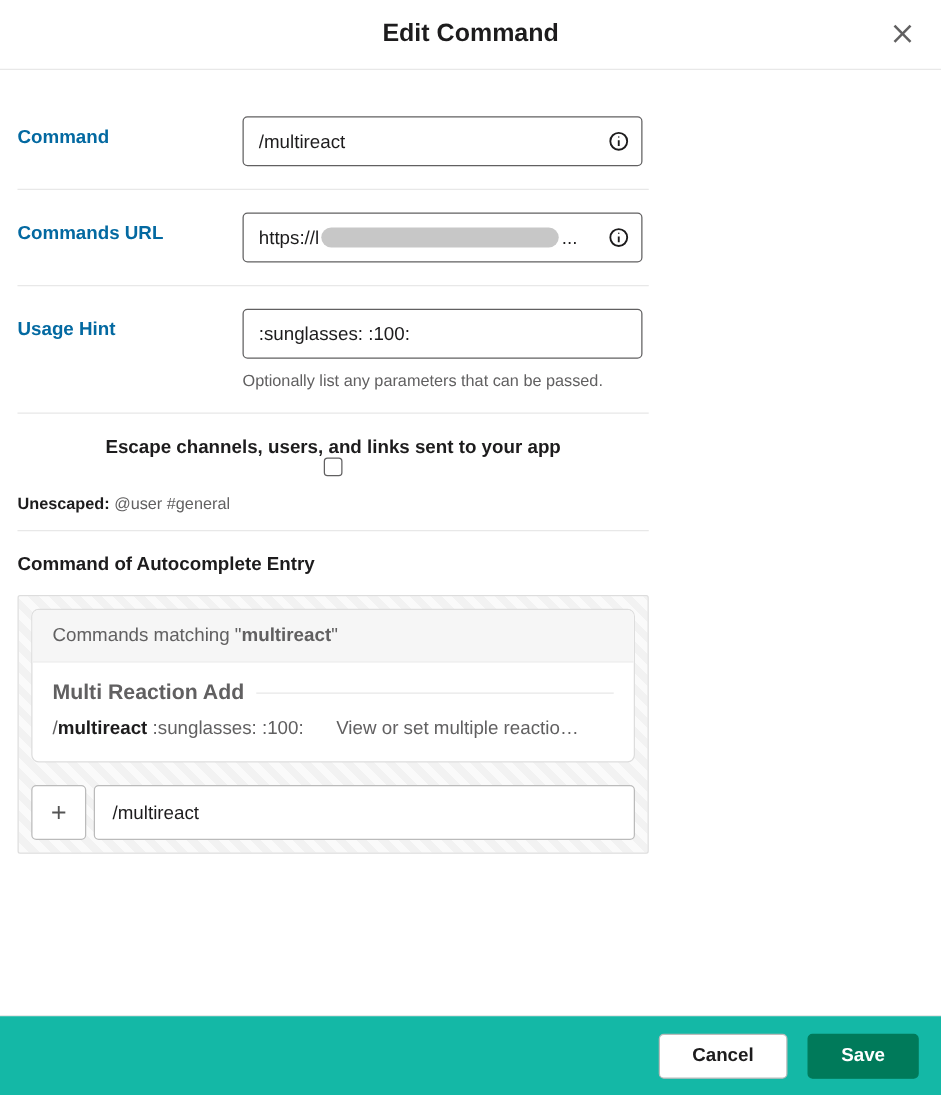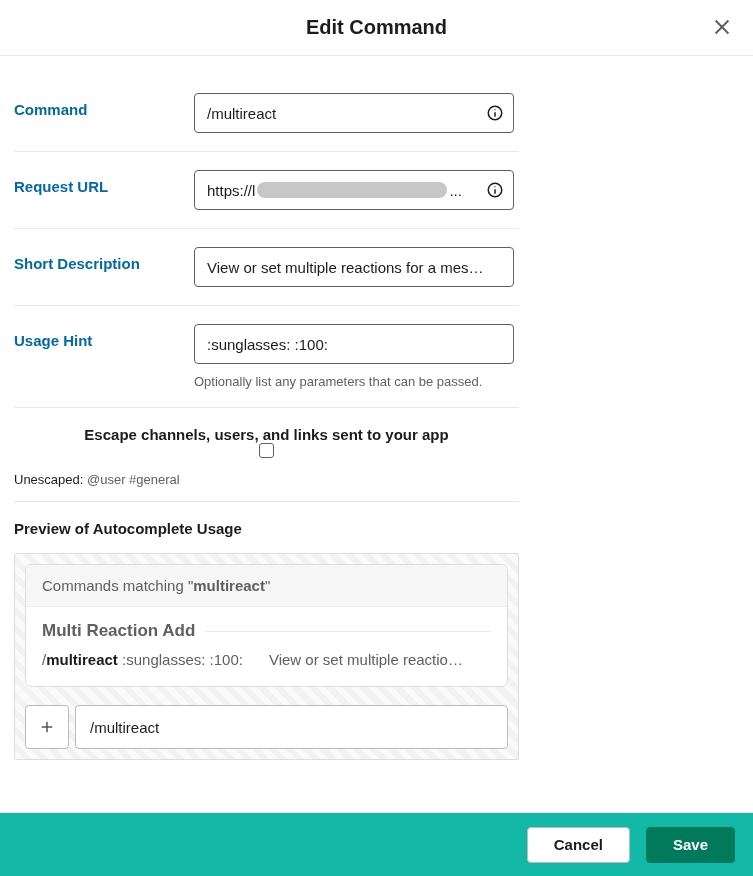--- a/index.html
+++ b/index.html
@@ -116,21 +116,21 @@
       height: 15px;
       border: 1px solid #616061;
       border-radius: 3px;
       cursor: pointer;
     }
     .escape-hint {
       font-size: 13px;
       color: #616061;
       margin-top: 14px;
     }
-    .escape-hint .pre { font-weight: 400; color: #1d1c1d; }
+    .escape-hint .pre { font-weight: 700; color: #1d1c1d; }
     .preview-section {
       border-top: 1px solid #e8e8e8;
       padding: 18px 0 0 0;
     }
     .preview-title {
       font-size: 15px;
       font-weight: 700;
       color: #1d1c1d;
       margin-bottom: 16px;
     }
@@ -306,48 +306,40 @@
                 <circle cx="12" cy="12" r="9"></circle>
                 <line x1="12" y1="11" x2="12" y2="17"></line>
                 <circle cx="12" cy="7.5" r="0.8" fill="currentColor" stroke="none"></circle>
               </svg>
         </span>
       </div>
     </div>
   </div>
 
   <div class="section">
-    <div class="label-col">Request URL</div>
+    <div class="label-col">Commands URL</div>
     <div class="input-col">
       <div class="text-input-wrap">
         <div class="text-input" style="display:flex;align-items:center;white-space:nowrap;overflow:hidden;">
           <span>https://</span>
               <span>l</span>
               <span class="redact"></span>
               <span>...</span>
         </div>
         <span class="info-icon">
           <svg viewBox="0 0 24 24" fill="none" stroke="currentColor" stroke-width="2">
                 <circle cx="12" cy="12" r="9"></circle>
                 <line x1="12" y1="11" x2="12" y2="17"></line>
                 <circle cx="12" cy="7.5" r="0.8" fill="currentColor" stroke="none"></circle>
               </svg>
         </span>
       </div>
     </div>
   </div>
 
-  <div class="section">
-    <div class="label-col">Short Description</div>
-    <div class="input-col">
-      <div class="text-input-wrap">
-        <input class="text-input noicon" type="text" value="View or set multiple reactions for a mes…" style="">
-      </div>
-    </div>
-  </div>
 
   <div class="section" style="border-bottom:none;">
     <div class="label-col">Usage Hint</div>
     <div class="input-col">
       <div class="text-input-wrap">
         <input class="text-input noicon" type="text" value=":sunglasses: :100:" style="">
       </div>
       <div class="hint-text">Optionally list any parameters that can be passed.</div>
     </div>
   </div>
@@ -357,21 +349,21 @@
       <div class="escape-label">Escape channels, users, and links sent to your app</div>
       <div class="checkbox"></div>
     </div>
     <div class="escape-hint">
       <span class="pre">Unescaped:</span>
       <span>@user #general</span>
     </div>
   </div>
 
   <div class="preview-section">
-    <div class="preview-title">Preview of Autocomplete Usage</div>
+    <div class="preview-title">Command of Autocomplete Entry</div>
     <div class="preview-box">
       <div class="autocomplete-card">
         <div class="autocomplete-header">
           <span>Commands matching "</span><span class="match">multireact</span><span>"</span>
         </div>
         <div class="autocomplete-body">
           <div class="app-name-row">
             <span>Multi Reaction Add</span>
             <span class="line"></span>
           </div>

